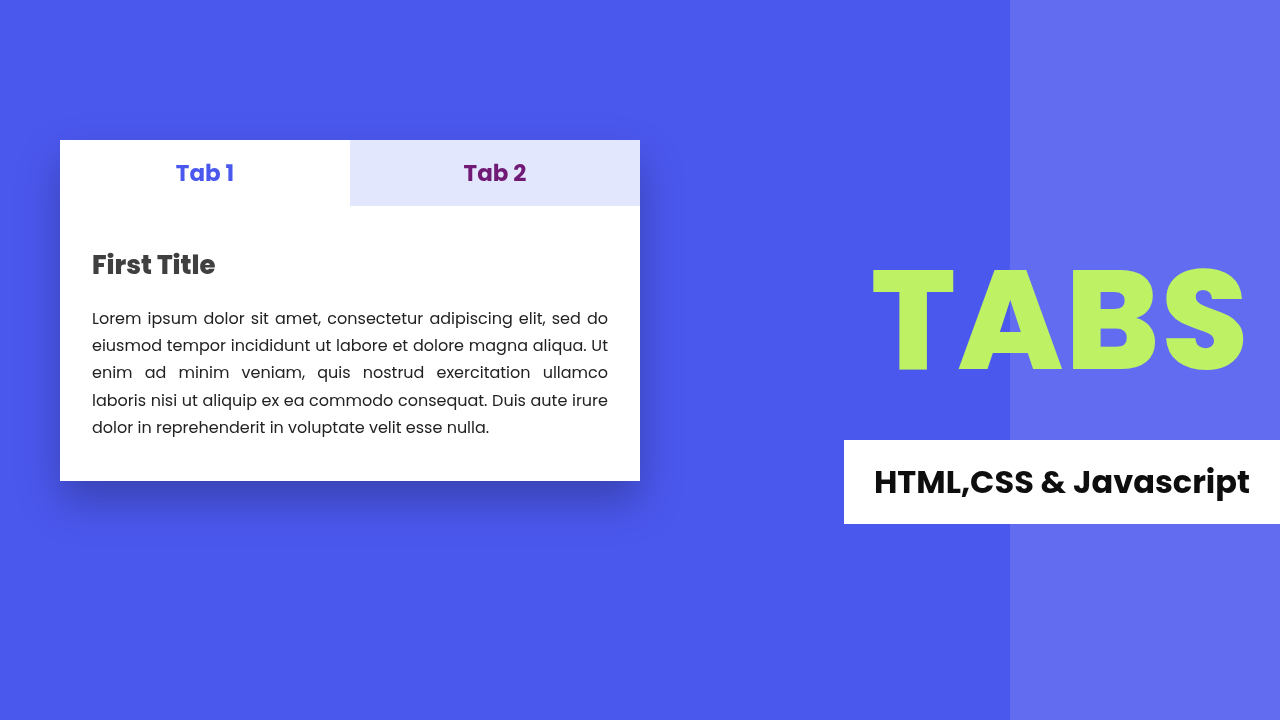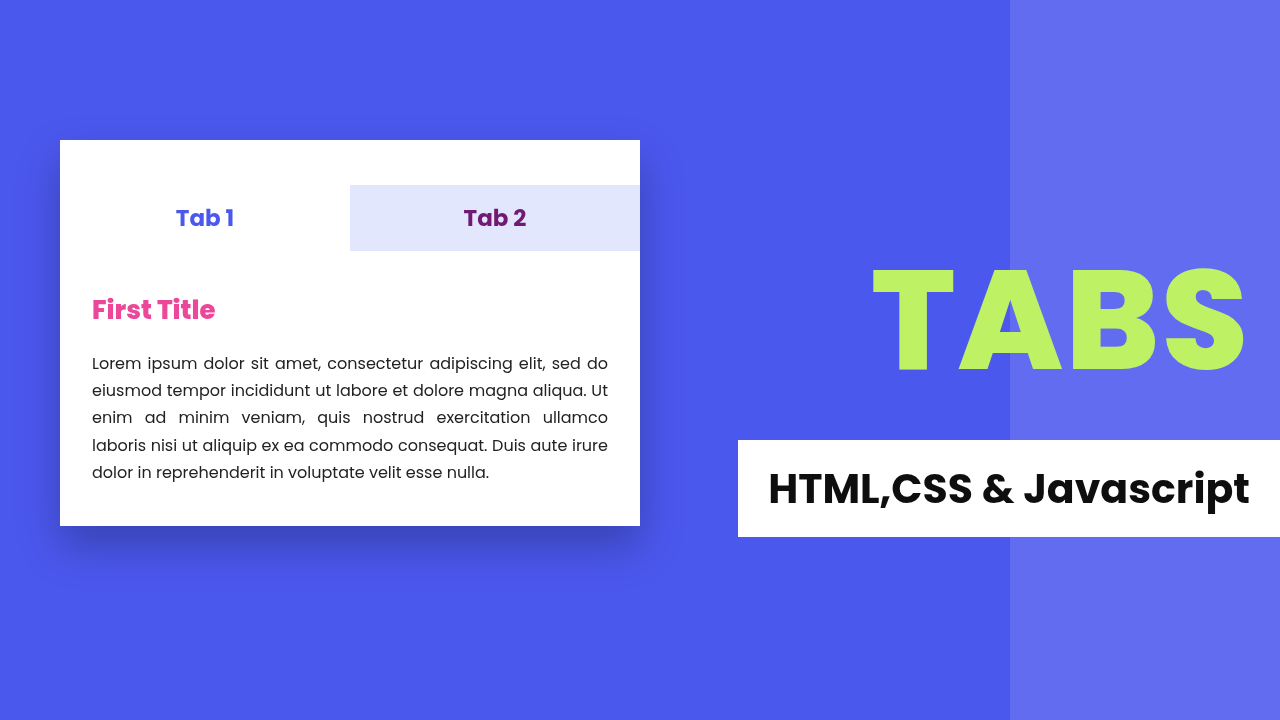--- a/index.html
+++ b/index.html
@@ -30,36 +30,35 @@
     line-height: 1;
   }
   .subtitle-box {
     position: absolute;
     right: 0;
     top: 440px;
     background: #ffffff;
     padding: 18px 30px 18px 30px;
   }
   .subtitle-box span {
-    font-size: 41px;
+    font-size: 32px;
     font-weight: 700;
     color: #0e0e0e;
   }
   .card {
     position: absolute;
     left: 60px;
     top: 140px;
     width: 580px;
     background: #ffffff;
     box-shadow: 0 20px 40px rgba(0,0,0,0.25);
   }
   .tab-header {
     display: flex;
     width: 100%;
-    margin-top: 45px;
   }
   .tab {
     flex: 1;
     text-align: center;
     padding: 16px 0;
     font-size: 23px;
     font-weight: 700;
     background: #e3e7fd;
     color: #701a75;
     cursor: pointer;
@@ -67,21 +66,21 @@
   .tab.active {
     background: #ffffff;
     color: #4b58ee;
   }
   .content {
     padding: 40px 32px 40px 32px;
   }
   .content h2 {
     font-size: 26px;
     font-weight: 800;
-    color: #ec4899;
+    color: #404040;
     margin-bottom: 20px;
   }
   .content p {
     font-size: 16px;
     line-height: 1.7;
     color: #222;
     text-align: justify;
   }
 </style>
 </head>

